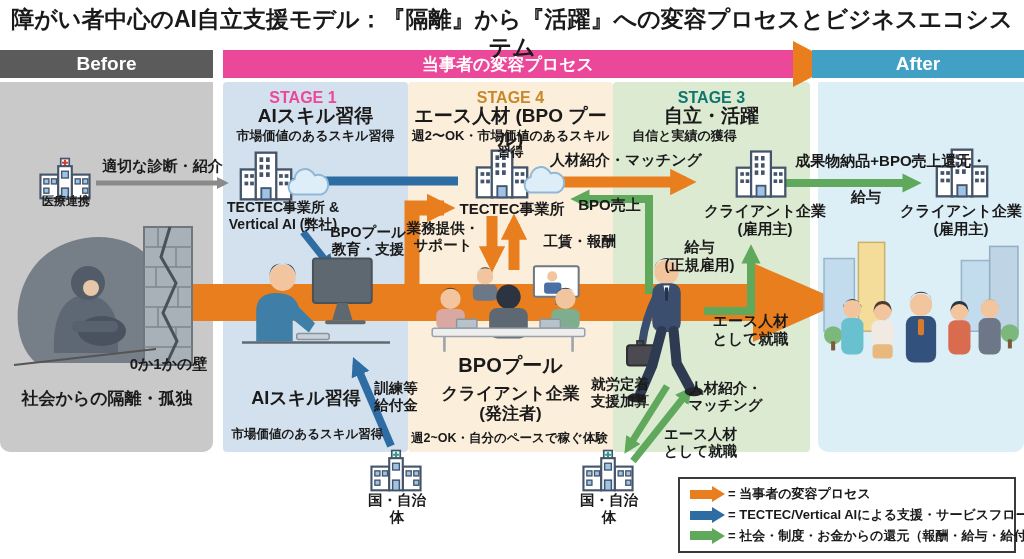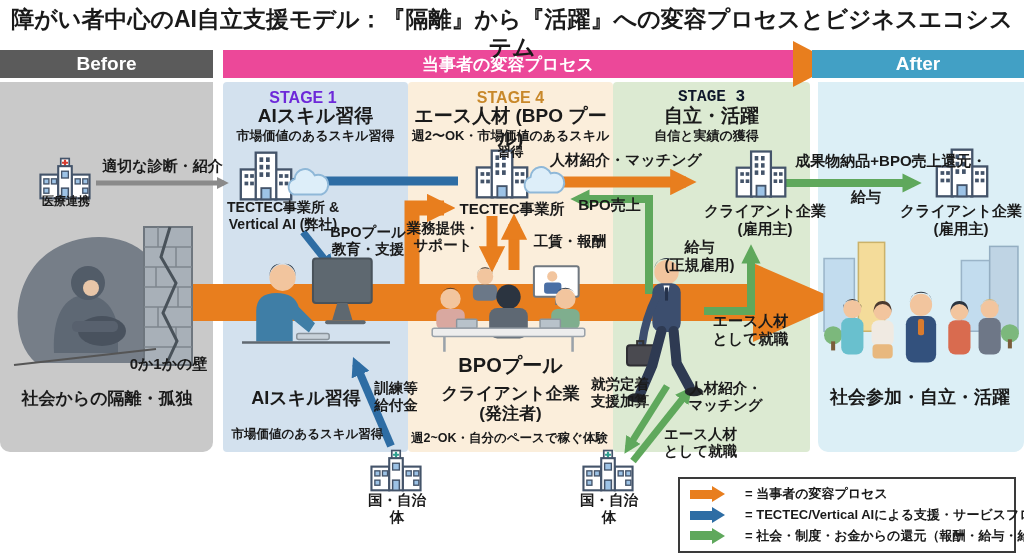--- a/index.html
+++ b/index.html
@@ -13,21 +13,21 @@
   .ml{white-space:pre-line;}
   .bar{position:absolute;z-index:2;display:flex;align-items:center;justify-content:center;
        color:#fff;font-weight:800;}
   #arrow-overlay{position:absolute;left:0;top:0;z-index:3;pointer-events:none;}
   .ill{position:absolute;z-index:4;}
   .ill svg{display:block;width:100%;height:100%;}
   
   #legend{position:absolute;left:678px;top:477px;width:338px;height:76px;background:#fff;
           border:2px solid #3a3a3a;z-index:6;box-sizing:border-box;padding:5px 10px;
           display:flex;flex-direction:column;justify-content:space-around;}
-  .leg-row{display:flex;align-items:center;gap:20px;height:22px;}
+  .leg-row{display:flex;align-items:center;gap:3px;height:22px;}
   .leg-arrow{display:flex;align-items:center;}
   .lbar{width:22px;height:9px;display:inline-block;}
   .ltri{width:0;height:0;border:8px solid transparent;border-right:0;display:inline-block;}
   .leg-label{font-size:13px;font-weight:700;color:#1a1a1a;white-space:nowrap;}
   .c-orange .lbar{background:#E87E1E}.c-orange .ltri{border-left:13px solid #E87E1E}
   .c-blue .lbar{background:#2E6DA4}.c-blue .ltri{border-left:13px solid #2E6DA4}
   .c-green .lbar{background:#5FA85C}.c-green .ltri{border-left:13px solid #5FA85C}
 </style>
 </head>
 <body>
@@ -302,69 +302,68 @@
     <svg viewBox="0 0 64 52">
         <use href="#sym-gov" xlink:href="#sym-gov"></use>
       </svg>
   </div>
 
   <div class="lbl" style="left:20px;top:194px;width:92px;font-size:12px;">医療連携</div>
   <div class="lbl" style="left:85px;top:157px;width:155px;font-size:15px;">適切な診断・紹介</div>
   <div class="lbl" style="left:116px;top:355px;width:105px;font-size:15px;">0か1かの壁</div>
   <div class="lbl" style="left:6px;top:389px;width:202px;font-size:17px;">社会からの隔離・孤独</div>
 
-  <div class="lbl" style="left:223px;top:88px;width:160px;font-size:16px;color:#6d28d9;">STAGE 1</div>
+  <div class="lbl" style="left:223px;top:88px;width:160px;font-size:16px;color:#ec4899;">STAGE 1</div>
   <div class="lbl" style="left:223px;top:105px;width:185px;font-size:19px;font-weight:800;">AIスキル習得</div>
   <div class="lbl" style="left:223px;top:128px;width:185px;font-size:13px;">市場価値のあるスキル習得</div>
   <div class="lbl ml" style="left:213px;top:199px;width:140px;font-size:14px;">TECTEC事業所 &amp;
 Vertical AI (弊社)</div>
   <div class="lbl ml" style="left:322px;top:224px;width:92px;font-size:14.5px;">BPOプール
 教育・支援</div>
   <div class="lbl" style="left:223px;top:388px;width:166px;font-size:18px;">AIスキル習得</div>
   <div class="lbl" style="left:220px;top:427px;width:175px;font-size:12.5px;">市場価値のあるスキル習得</div>
   <div class="lbl ml" style="left:364px;top:380px;width:64px;font-size:14.5px;">訓練等
 給付金</div>
   <div class="lbl" style="left:362px;top:492px;width:70px;font-size:14.5px;">国・自治体</div>
 
   <div class="lbl" style="left:408px;top:88px;width:205px;font-size:16px;color:#C8882A;">STAGE 4</div>
   <div class="lbl" style="left:408px;top:105px;width:205px;font-size:19px;font-weight:800;">エース人材 (BPO プール)</div>
   <div class="lbl" style="left:408px;top:128px;width:205px;font-size:13px;">週2〜OK・市場価値のあるスキル習得</div>
   <div class="lbl" style="left:428px;top:200px;width:168px;font-size:15px;">TECTEC事業所</div>
   <div class="lbl ml" style="left:397px;top:220px;width:92px;font-size:14.5px;">業務提供・
 サポート</div>
-  <div class="lbl" style="left:524px;top:233px;width:92px;font-size:14.5px;text-align:center;">工賃・報酬</div>
+  <div class="lbl" style="left:524px;top:233px;width:92px;font-size:14.5px;text-align:right;">工賃・報酬</div>
   <div class="lbl" style="left:408px;top:353px;width:205px;font-size:20px;font-weight:800;">BPOプール</div>
   <div class="lbl ml" style="left:408px;top:384px;width:205px;font-size:17px;">クライアント企業
 (発注者)</div>
   <div class="lbl" style="left:402px;top:431px;width:215px;font-size:12.5px;">週2~OK・自分のペースで稼ぐ体験</div>
   <div class="lbl" style="left:574px;top:492px;width:70px;font-size:14.5px;">国・自治体</div>
 
-  <div class="lbl" style="left:613px;top:88px;width:197px;font-size:16px;color:#0f172a;font-family:Liberation Mono, monospace;">STAGE 3</div>
+  <div class="lbl" style="left:613px;top:88px;width:197px;font-size:16px;color:#0f766e;">STAGE 3</div>
   <div class="lbl" style="left:613px;top:105px;width:197px;font-size:19px;font-weight:800;">自立・活躍</div>
-  <div class="lbl" style="left:608px;top:128px;width:197px;font-size:13px;">自信と実績の獲得</div>
+  <div class="lbl" style="left:586px;top:128px;width:197px;font-size:13px;">自信と実績の獲得</div>
   <div class="lbl" style="left:540px;top:151px;width:172px;font-size:15px;">人材紹介・マッチング</div>
   <div class="lbl" style="left:572px;top:196px;width:75px;font-size:15px;">BPO売上</div>
   <div class="lbl ml" style="left:698px;top:202px;width:134px;font-size:15px;">クライアント企業
 (雇用主)</div>
   <div class="lbl ml" style="left:652px;top:238px;width:95px;font-size:15px;">給与
 (正規雇用)</div>
   <div class="lbl ml" style="left:698px;top:312px;width:105px;font-size:15px;">エース人材
 として就職</div>
   <div class="lbl ml" style="left:578px;top:376px;width:84px;font-size:14.5px;">就労定着
 支援加算</div>
   <div class="lbl ml" style="left:678px;top:380px;width:95px;font-size:14.5px;">人材紹介・
 マッチング</div>
   <div class="lbl ml" style="left:648px;top:426px;width:105px;font-size:14.5px;">エース人材
 として就職</div>
 
   <div class="lbl" style="left:762px;top:152px;width:258px;font-size:15px;">成果物納品+BPO売上還元・</div>
   <div class="lbl" style="left:835px;top:188px;width:62px;font-size:15px;">給与</div>
   <div class="lbl ml" style="left:898px;top:202px;width:126px;font-size:15px;">クライアント企業
 (雇用主)</div>
-  <div class="lbl" style="left:818px;top:387px;width:204px;font-size:18px;">社会参加・自立・活躍</div>
 
   <div id="legend">
     <div class="leg-row">
       <span class="leg-arrow c-orange">
           <span class="lbar"></span>
           <span class="ltri"></span>
         </span>
       <span class="leg-label">= 当事者の変容プロセス</span>
     </div>
     <div class="leg-row">

